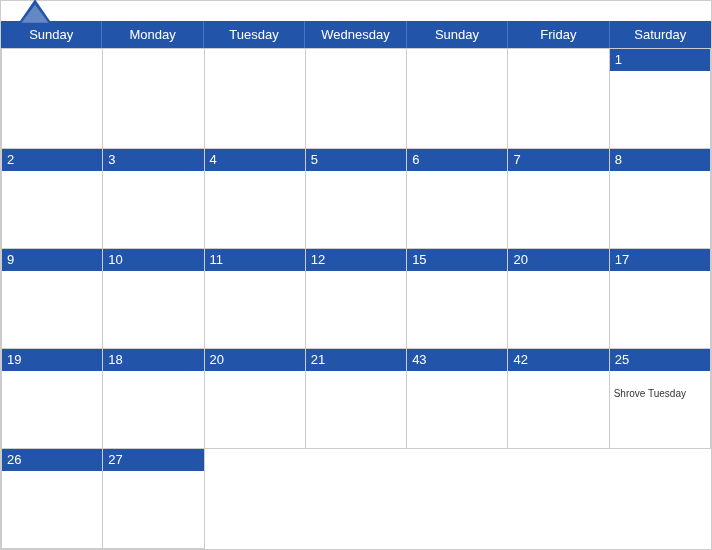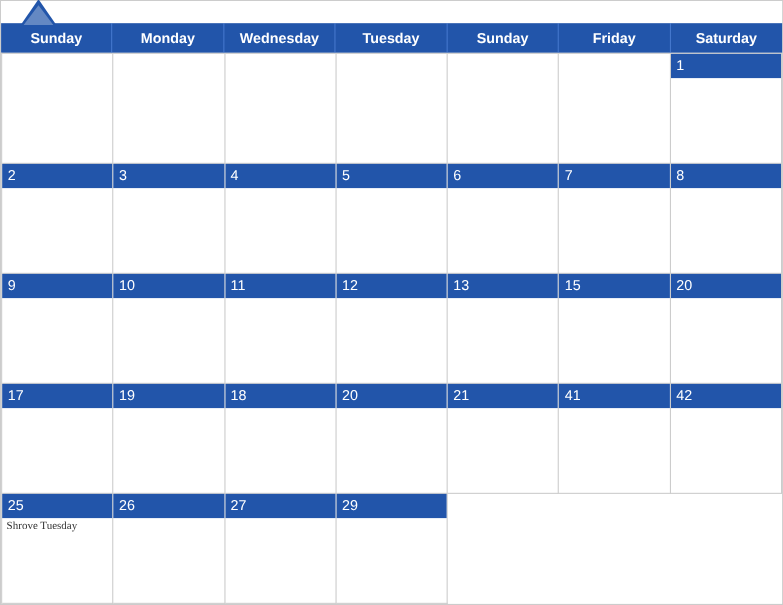--- a/index.html
+++ b/index.html
@@ -61,21 +61,21 @@
     .day-headers {
       display: grid;
       grid-template-columns: repeat(7, 1fr);
       background: #2255aa;
     }
     .day-header {
       color: #fff;
       text-align: center;
       padding: 6px 0;
       font-size: 13px;
-      font-weight: bold;
+      font-weight: normal;
       border-right: 1px solid #4477cc;
     }
     .day-header:last-child {
       border-right: none;
     }
     .calendar-grid {
       display: grid;
       grid-template-columns: repeat(7, 1fr);
       grid-template-rows: repeat(5, 1fr);
       flex: 1;
@@ -101,22 +101,21 @@
     .date-num {
       font-size: 13px;
       color: #fff;
       background: #2255aa;
       padding: 2px 5px;
       line-height: 1.4;
     }
     .event-label {
       font-size: 10px;
       color: #333;
-      padding: 2px 4px;
-      font-family: Liberation Serif, serif;
+      padding: 17px 4px;
     }
   </style>
 </head>
 <body>
 
 <div class="calendar-wrapper">
 
   <div class="header">
     <div class="logo">
       <div class="logo-row">
@@ -131,22 +130,22 @@
         </div>
       </div>
     </div>
     <div class="month-title"></div>
     <div class="country-label"></div>
   </div>
 
   <div class="day-headers">
     <div class="day-header">Sunday</div>
     <div class="day-header">Monday</div>
+    <div class="day-header">Tuesday</div>
     <div class="day-header">Wednesday</div>
-    <div class="day-header">Tuesday</div>
     <div class="day-header">Sunday</div>
     <div class="day-header">Friday</div>
     <div class="day-header">Saturday</div>
   </div>
 
   <div class="calendar-grid" id="calendar-grid">
   <div class="cal-cell empty"></div>
       <div class="cal-cell empty"></div>
       <div class="cal-cell empty"></div>
       <div class="cal-cell empty"></div>
@@ -182,23 +181,20 @@
       <div class="cal-cell has-date">
         <div class="date-num">10</div>
       </div>
       <div class="cal-cell has-date">
         <div class="date-num">11</div>
       </div>
       <div class="cal-cell has-date">
         <div class="date-num">12</div>
       </div>
       <div class="cal-cell has-date">
-        <div class="date-num">13</div>
-      </div>
-      <div class="cal-cell has-date">
         <div class="date-num">15</div>
       </div>
       <div class="cal-cell has-date">
         <div class="date-num">20</div>
       </div>
       <div class="cal-cell has-date">
         <div class="date-num">17</div>
       </div>
       <div class="cal-cell has-date">
         <div class="date-num">19</div>
@@ -206,32 +202,29 @@
       <div class="cal-cell has-date">
         <div class="date-num">18</div>
       </div>
       <div class="cal-cell has-date">
         <div class="date-num">20</div>
       </div>
       <div class="cal-cell has-date">
         <div class="date-num">21</div>
       </div>
       <div class="cal-cell has-date">
-        <div class="date-num">41</div>
+        <div class="date-num">43</div>
       </div>
       <div class="cal-cell has-date">
         <div class="date-num">42</div>
       </div>
       <div class="cal-cell has-date">
         <div class="date-num">25</div>
         <div class="event-label">Shrove Tuesday</div>
       </div>
       <div class="cal-cell has-date">
         <div class="date-num">26</div>
       </div>
       <div class="cal-cell has-date">
         <div class="date-num">27</div>
       </div>
-      <div class="cal-cell has-date">
-        <div class="date-num">29</div>
-      </div>
     </div>
 </div>
 
 </body></html>

